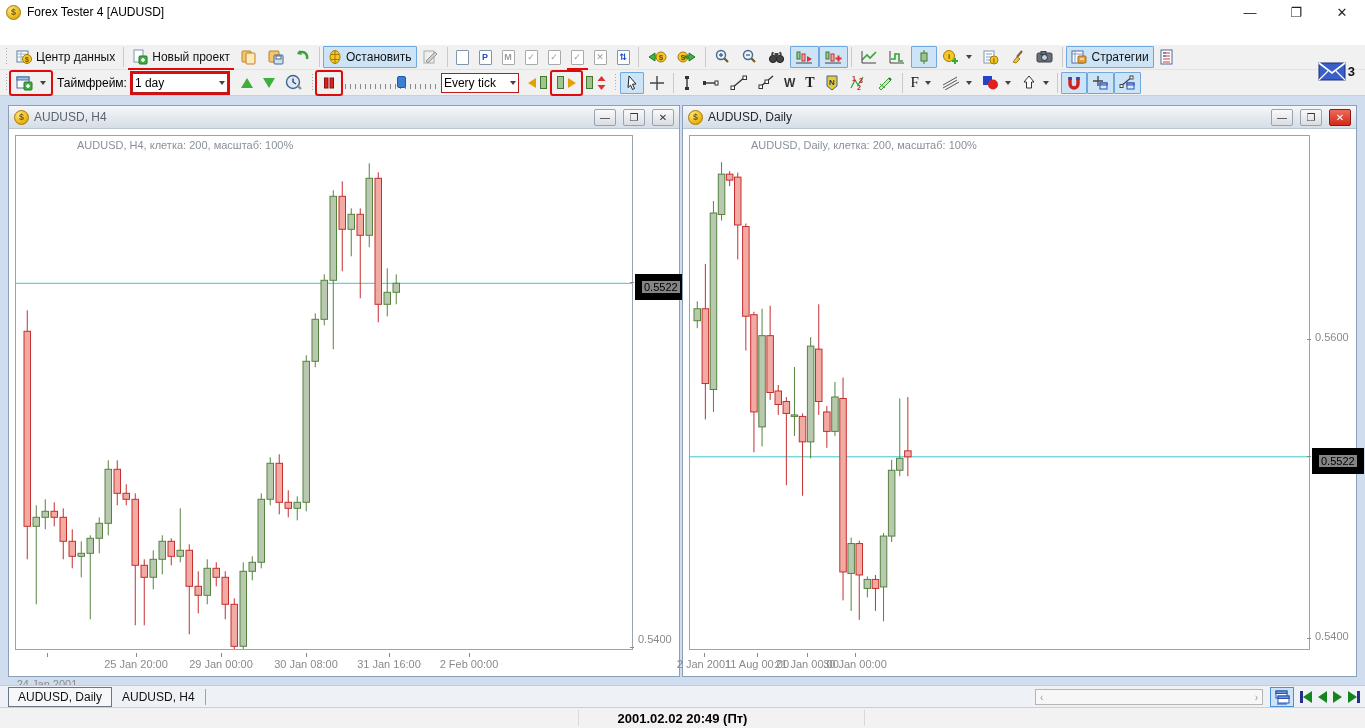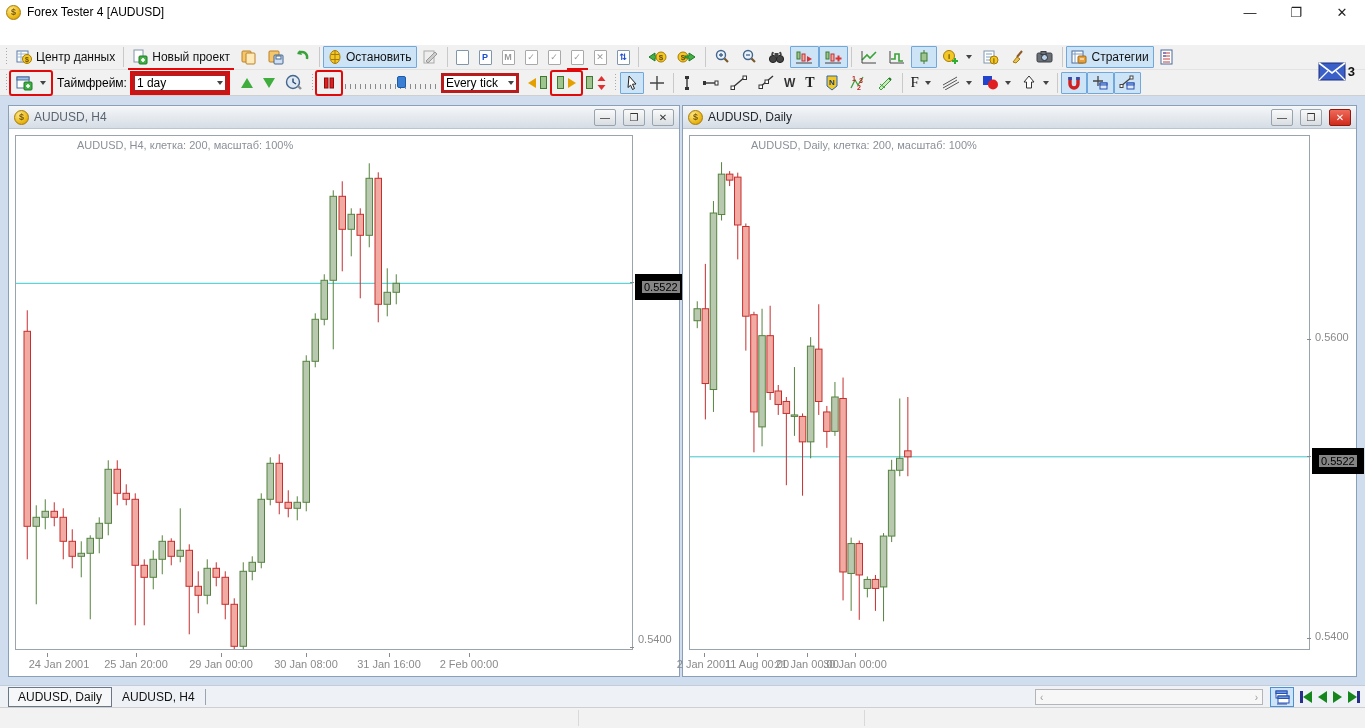--- a/index.html
+++ b/index.html
@@ -33,21 +33,21 @@
   .lbl-blue { color:#1c4fd1; }
   .tri-r { width:0; height:0; border-top:5px solid transparent; border-bottom:5px solid transparent; border-left:8px solid #e5a000; }
   .tri-l { width:0; height:0; border-top:5px solid transparent; border-bottom:5px solid transparent; border-right:8px solid #e5a000; }
   .garr-up { width:0; height:0; border-left:6px solid transparent; border-right:6px solid transparent; border-bottom:10px solid #3fae3f; }
   .garr-dn { width:0; height:0; border-left:6px solid transparent; border-right:6px solid transparent; border-top:10px solid #3fae3f; }
   .mini-candle { width:7px; height:13px; background:#9fc48f; border:1px solid #3f7a2f; flex:none; }
 
   #slider { position:relative; width:92px; height:16px; margin:0 4px; flex:none; }
   #slider .track { position:absolute; left:0; right:0; bottom:2px; height:5px; background:repeating-linear-gradient(90deg,#8a8a8a 0 1px,transparent 1px 5px); }
   #slider .thumb { position:absolute; left:52px; top:1px; width:9px; height:12px; background:#3b7fd4; border:1px solid #1d5aa8; border-radius:2px; }
-  select.tbsel, .tbsel { font-size:12px; height:20px; border:3px solid #b91c1c; background:#fff; padding:0 2px; font-family:inherit; }
+  select.tbsel, .tbsel { font-size:12px; height:20px; border:1px solid #b91c1c; background:#fff; padding:0 2px; font-family:inherit; }
   #tf-select { width:96px; } #tick-select { width:78px; }
 
   #mail { position:absolute; top:62px; right:10px; display:flex; align-items:center; gap:2px; z-index:5; }
   #mail b { font-size:13px; color:#111; }
 
   
   #mdi { position:absolute; top:96px; left:0; right:0; height:589px; background:#cfddee; }
   .cwin { position:absolute; top:9px; height:572px; background:#fff; border:1px solid #8aa0b8; }
   #cwin0 { left:8px;  width:672px; }
   #cwin1 { left:682px; width:675px; }
@@ -587,21 +587,21 @@
             </svg>
           </div>
         <div class="yaxis">
             <div class="ylab badge" style="top: 139.3px;">0.5522</div>
             <div class="ytick" style="top: 147.3px;"></div>
             <div class="ylab" style="top: 498px;">0.5400</div>
             <div class="ytick" style="top: 512px;"></div>
           </div>
         <div class="xaxis">
             <div class="xtick" style="left: 32px;"></div>
-            <div class="xlab" style="left: 44px;">24 Jan 2001</div>
+            <div class="xlab" style="left: 32px; margin-top: 20px;">24 Jan 2001</div>
             <div class="xtick" style="left: 121px;"></div>
             <div class="xlab" style="left: 121px;">25 Jan 20:00</div>
             <div class="xtick" style="left: 206px;"></div>
             <div class="xlab" style="left: 206px;">29 Jan 00:00</div>
             <div class="xtick" style="left: 291px;"></div>
             <div class="xlab" style="left: 291px;">30 Jan 08:00</div>
             <div class="xtick" style="left: 374px;"></div>
             <div class="xlab" style="left: 374px;">31 Jan 16:00</div>
             <div class="xtick" style="left: 454px;"></div>
             <div class="xlab" style="left: 454px;">2 Feb 00:00</div>
@@ -734,15 +734,16 @@
       <span class="nav">
           <span class="ntri-r"></span>
           <span class="nbar"></span>
         </span>
     </div>
   </div>
 
   <div id="statusbar">
     <span class="sdiv" style="left:578px"></span>
     <span class="sdiv" style="left:864px"></span>
+    <div id="status-date">2001.02.02 20:49 (Пт)</div>
   </div>
 
 </div>
 
 </body></html>

